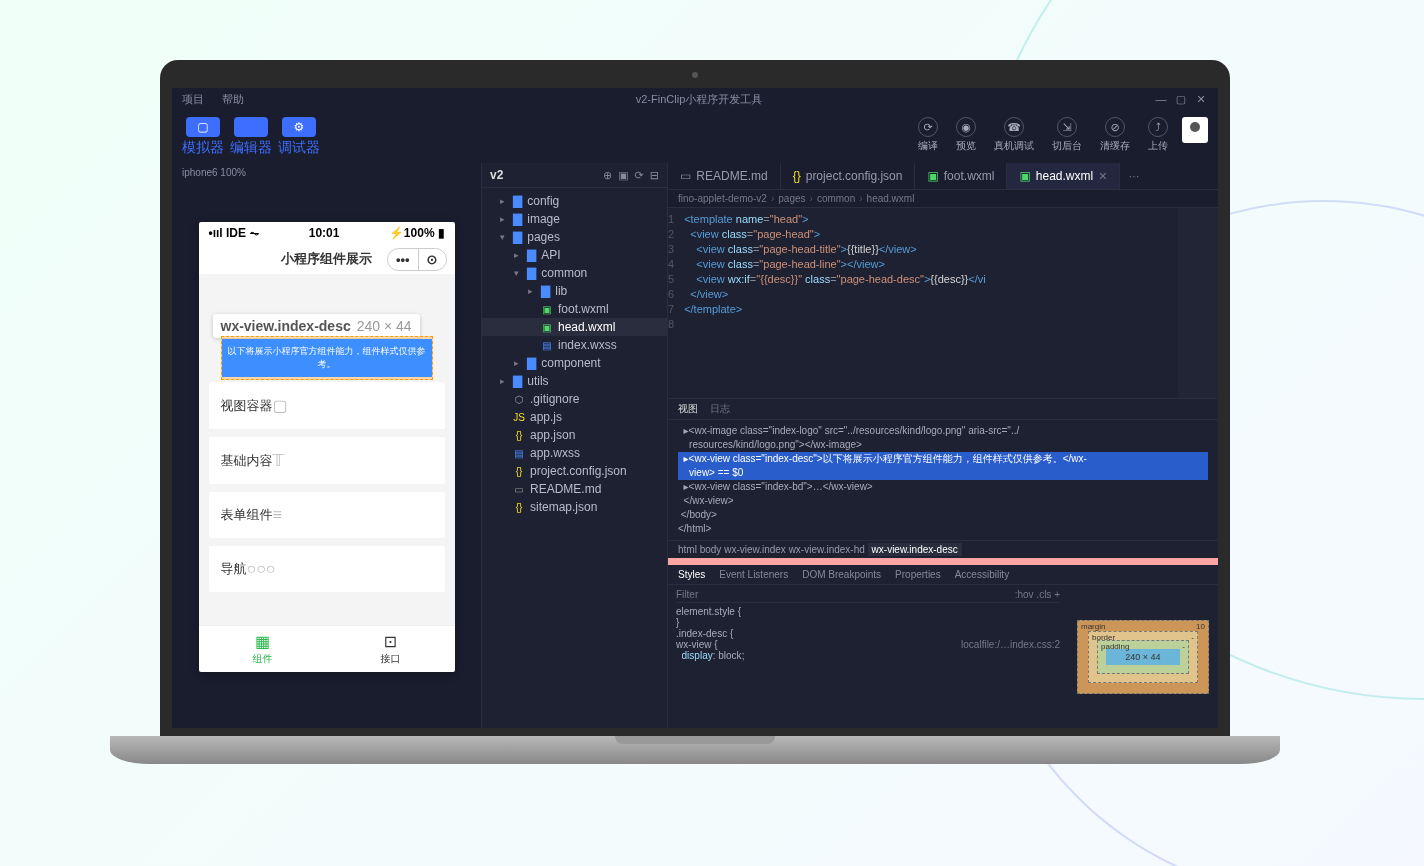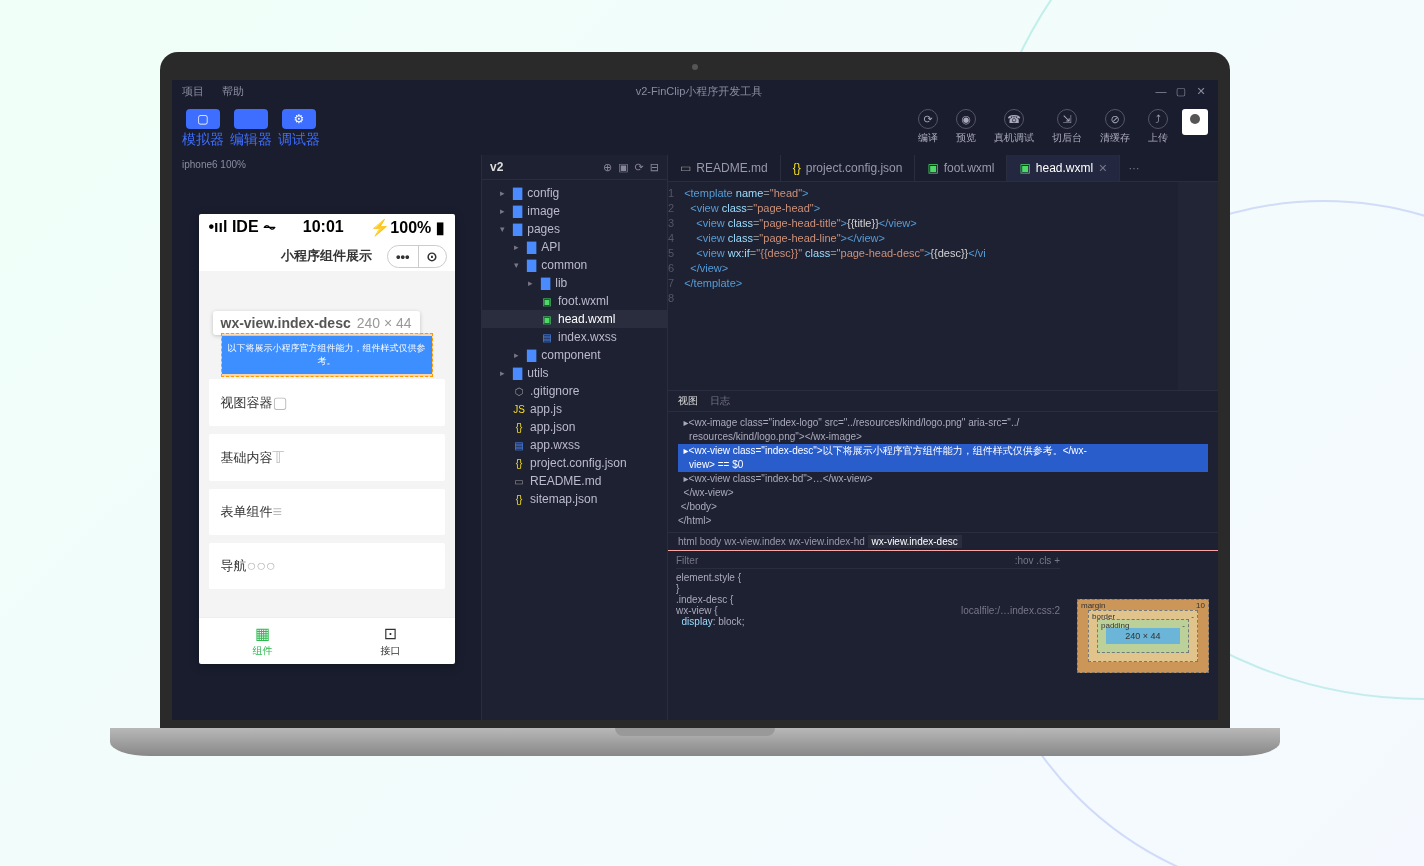--- a/index.html
+++ b/index.html
@@ -2,21 +2,21 @@
 <html><head>
 <meta charset="utf-8">
 <style>
 * { margin: 0; padding: 0; box-sizing: border-box; font-family: -apple-system, "Segoe UI", sans-serif; }
 body { background: linear-gradient(135deg, #f0fff8 0%, #f5f9ff 100%); width: 1424px; height: 866px; position: relative; overflow: hidden; }
 
 .bg-curve { position: absolute; border-radius: 50%; pointer-events: none; }
 .curve1 { width: 900px; height: 900px; border: 2px solid #4fd1c5; right: -450px; top: -200px; opacity: .3; }
 .curve2 { width: 700px; height: 700px; border: 2px solid #667eea; right: -250px; top: 200px; opacity: .25; }
 
-.laptop { position: absolute; left: 160px; top: 52px; width: 1070px; }
+.laptop { position: absolute; left: 160px; top: 60px; width: 1070px; }
 .laptop-bezel { background: #2a2a2a; border-radius: 18px 18px 0 0; padding: 28px 12px 8px 12px; position: relative; }
 .camera { position: absolute; top: 12px; left: 50%; transform: translateX(-50%); width: 6px; height: 6px; background: #555; border-radius: 50%; }
 .laptop-base { height: 28px; background: linear-gradient(#b8b8b8, #888); border-radius: 0 0 40px 40px / 0 0 14px 14px; margin: 0 -50px; position: relative; }
 .laptop-notch { position: absolute; left: 50%; transform: translateX(-50%); top: 0; width: 160px; height: 8px; background: #999; border-radius: 0 0 10px 10px; }
 
 .screen { background: #1a1d2e; height: 640px; display: flex; flex-direction: column; color: #ccc; font-size: 11px; }
 
 .menubar { display: flex; gap: 18px; padding: 4px 10px; color: #8a8da0; font-size: 11px; align-items: center; }
 .menubar .title { flex: 1; text-align: center; color: #8a8da0; }
 .win-controls { display: flex; gap: 6px; }
@@ -34,21 +34,21 @@
 .avatar { width: 26px; height: 26px; background: #fff; border-radius: 3px; display: flex; align-items: center; justify-content: center; }
 .avatar-head { width: 10px; height: 10px; background: #555; border-radius: 50%; margin-top: -6px; }
 
 .body { flex: 1; display: flex; min-height: 0; }
 
 
 .sim-col { width: 310px; background: #1a1d2e; display: flex; flex-direction: column; border-right: 1px solid #2a2d3e; }
 .sim-status { padding: 4px 10px; color: #8a8da0; font-size: 10px; }
 .sim-area { flex: 1; display: flex; justify-content: center; padding: 40px 10px 10px; }
 .phone { width: 256px; height: 450px; background: #fff; border-radius: 2px; display: flex; flex-direction: column; overflow: hidden; color: #333; box-shadow: 0 2px 10px rgba(0,0,0,.3); }
-.phone-status { display: flex; justify-content: space-between; padding: 4px 10px; font-size: 16px; color: #000; font-weight: 600; }
+.phone-status { display: flex; justify-content: space-between; padding: 4px 10px; font-size: 12px; color: #000; font-weight: 600; }
 .phone-nav { display: flex; align-items: center; justify-content: center; padding: 6px; position: relative; font-size: 13px; font-weight: 600; }
 .phone-nav-actions { position: absolute; right: 8px; display: flex; border: 1px solid #ccc; border-radius: 14px; overflow: hidden; }
 .phone-nav-actions span { padding: 3px 8px; font-size: 13px; }
 .phone-nav-actions span:first-child { border-right: 1px solid #ccc; }
 .phone-content { flex: 1; background: #f4f4f4; padding: 10px; position: relative; }
 .inspect-tip { position: absolute; top: 40px; left: 14px; background: #fff; border-radius: 3px; padding: 4px 8px; font-size: 14px; box-shadow: 0 1px 4px rgba(0,0,0,.2); }
 .inspect-tip .sel { color: #555; font-weight: 600; }
 .inspect-tip .dim { color: #999; margin-left: 6px; }
 .highlight-box { position: absolute; top: 62px; left: 22px; right: 22px; height: 44px; background: rgba(255,170,60,.4); border: 1px dashed #f90; display: flex; align-items: center; justify-content: center; }
 .highlight-inner { background: #3d8eff; color: #fff; font-size: 9px; padding: 6px; text-align: center; line-height: 1.4; }
@@ -101,21 +101,21 @@
 .k-punc { color: #888; }
 .k-mustache { color: #d4d4d4; }
 
 
 .devtools { height: 330px; background: #1e2132; border-top: 1px solid #2a2d3e; display: flex; flex-direction: column; font-size: 10px; }
 .dt-tabs { display: flex; gap: 12px; padding: 3px 10px; color: #778; border-bottom: 1px solid #2a2d3e; }
 .dt-tabs .active { color: #ddd; }
 .dom-pane { flex: 0 0 120px; padding: 4px 10px; font-family: Menlo, Consolas, monospace; overflow: hidden; }
 .dom-line { white-space: pre; line-height: 14px; color: #aab; }
 .dom-line.hl { background: #2a5dcc; color: #fff; }
-.dom-crumb { padding: 3px 10px; border-top: 1px solid #2a2d3e; border-bottom: 1px solid #fca5a5; color: #99a; }
+.dom-crumb { padding: 3px 10px; border-top: 1px solid #2a2d3e; border-bottom: 7px solid #fca5a5; color: #99a; }
 .dom-crumb .active { background: #2a2d3e; padding: 1px 4px; color: #fff; }
 .style-tabs { display: flex; gap: 14px; padding: 4px 10px; border-bottom: 1px solid #2a2d3e; color: #889; }
 .style-tabs .active { color: #fff; }
 .style-body { flex: 1; display: flex; min-height: 0; }
 .style-rules { flex: 1; padding: 4px 8px; font-family: Menlo, Consolas, monospace; color: #aab; overflow: hidden; }
 .style-rules .filter-row { display: flex; justify-content: space-between; color: #778; border-bottom: 1px solid #2a2d3e; padding-bottom: 2px; margin-bottom: 3px; }
 .style-rules .rule-src { float: right; color: #778; }
 .c-prop { color: #9cdcfe; }
 .c-val { color: #aab; }
 .box-model { width: 150px; padding: 8px; display: flex; align-items: center; justify-content: center; }
@@ -367,20 +367,21 @@
                 <span class="file-ic ic-wxml">▣</span>
                 <span>foot.wxml</span>
               </div>
               <div class="tab active">
                 <span class="file-ic ic-wxml">▣</span>
                 <span>head.wxml</span>
                 <span class="close">✕</span>
               </div>
               <div class="tab-more">⋯</div>
             </div>
+          <div class="breadcrumb" id="breadcrumb"><span>fino-applet-demo-v2</span><span class="sep">›</span><span>pages</span><span class="sep">›</span><span>common</span><span class="sep">›</span><span>head.wxml</span></div>
           <div class="code">
             <div class="gutter" id="gutter">
                 <div>1</div>
                 <div>2</div>
                 <div>3</div>
                 <div>4</div>
                 <div>5</div>
                 <div>6</div>
                 <div>7</div>
                 <div>8</div>
@@ -407,20 +408,27 @@
                 <div class="dom-line ">  ▸&lt;wx-image class="index-logo" src="../resources/kind/logo.png" aria-src="../</div>
                 <div class="dom-line ">    resources/kind/logo.png"&gt;&lt;/wx-image&gt;</div>
                 <div class="dom-line hl">  ▸&lt;wx-view class="index-desc"&gt;以下将展示小程序官方组件能力，组件样式仅供参考。&lt;/wx-</div>
                 <div class="dom-line hl">    view&gt; == $0</div>
                 <div class="dom-line ">  ▸&lt;wx-view class="index-bd"&gt;…&lt;/wx-view&gt;</div>
                 <div class="dom-line ">  &lt;/wx-view&gt;</div>
                 <div class="dom-line "> &lt;/body&gt;</div>
                 <div class="dom-line ">&lt;/html&gt;</div>
               </div>
             <div class="dom-crumb" id="dom-crumb"><span class="">html</span>  <span class="">body</span>  <span class="">wx-view.index</span>  <span class="">wx-view.index-hd</span>  <span class="active">wx-view.index-desc</span></div>
+            <div class="style-tabs" id="style-tabs">
+                <span class="active">Styles</span>
+                <span class="">Event Listeners</span>
+                <span class="">DOM Breakpoints</span>
+                <span class="">Properties</span>
+                <span class="">Accessibility</span>
+              </div>
             <div class="style-body">
               <div class="style-rules" id="style-rules">
                   <div class="filter-row">
                     <span>Filter</span>
                     <span>:hov .cls +</span>
                   </div>
                   <div>element.style {<span class="rule-src"></span></div>
                   <div>}</div>
                   <div>.index-desc {<span class="rule-src">
                       <style></span></div><div>&nbsp;&nbsp;<span class="c-prop">margin-top</span>: <span class="c-val">10px</span>;</div><div>&nbsp;&nbsp;<span class="c-prop">color</span>: <span class="c-val">▢var(--weui-FG-1)</span>;</div><div>&nbsp;&nbsp;<span class="c-prop">font-size</span>: <span class="c-val">14px</span>;</div><div>}</div></style>

